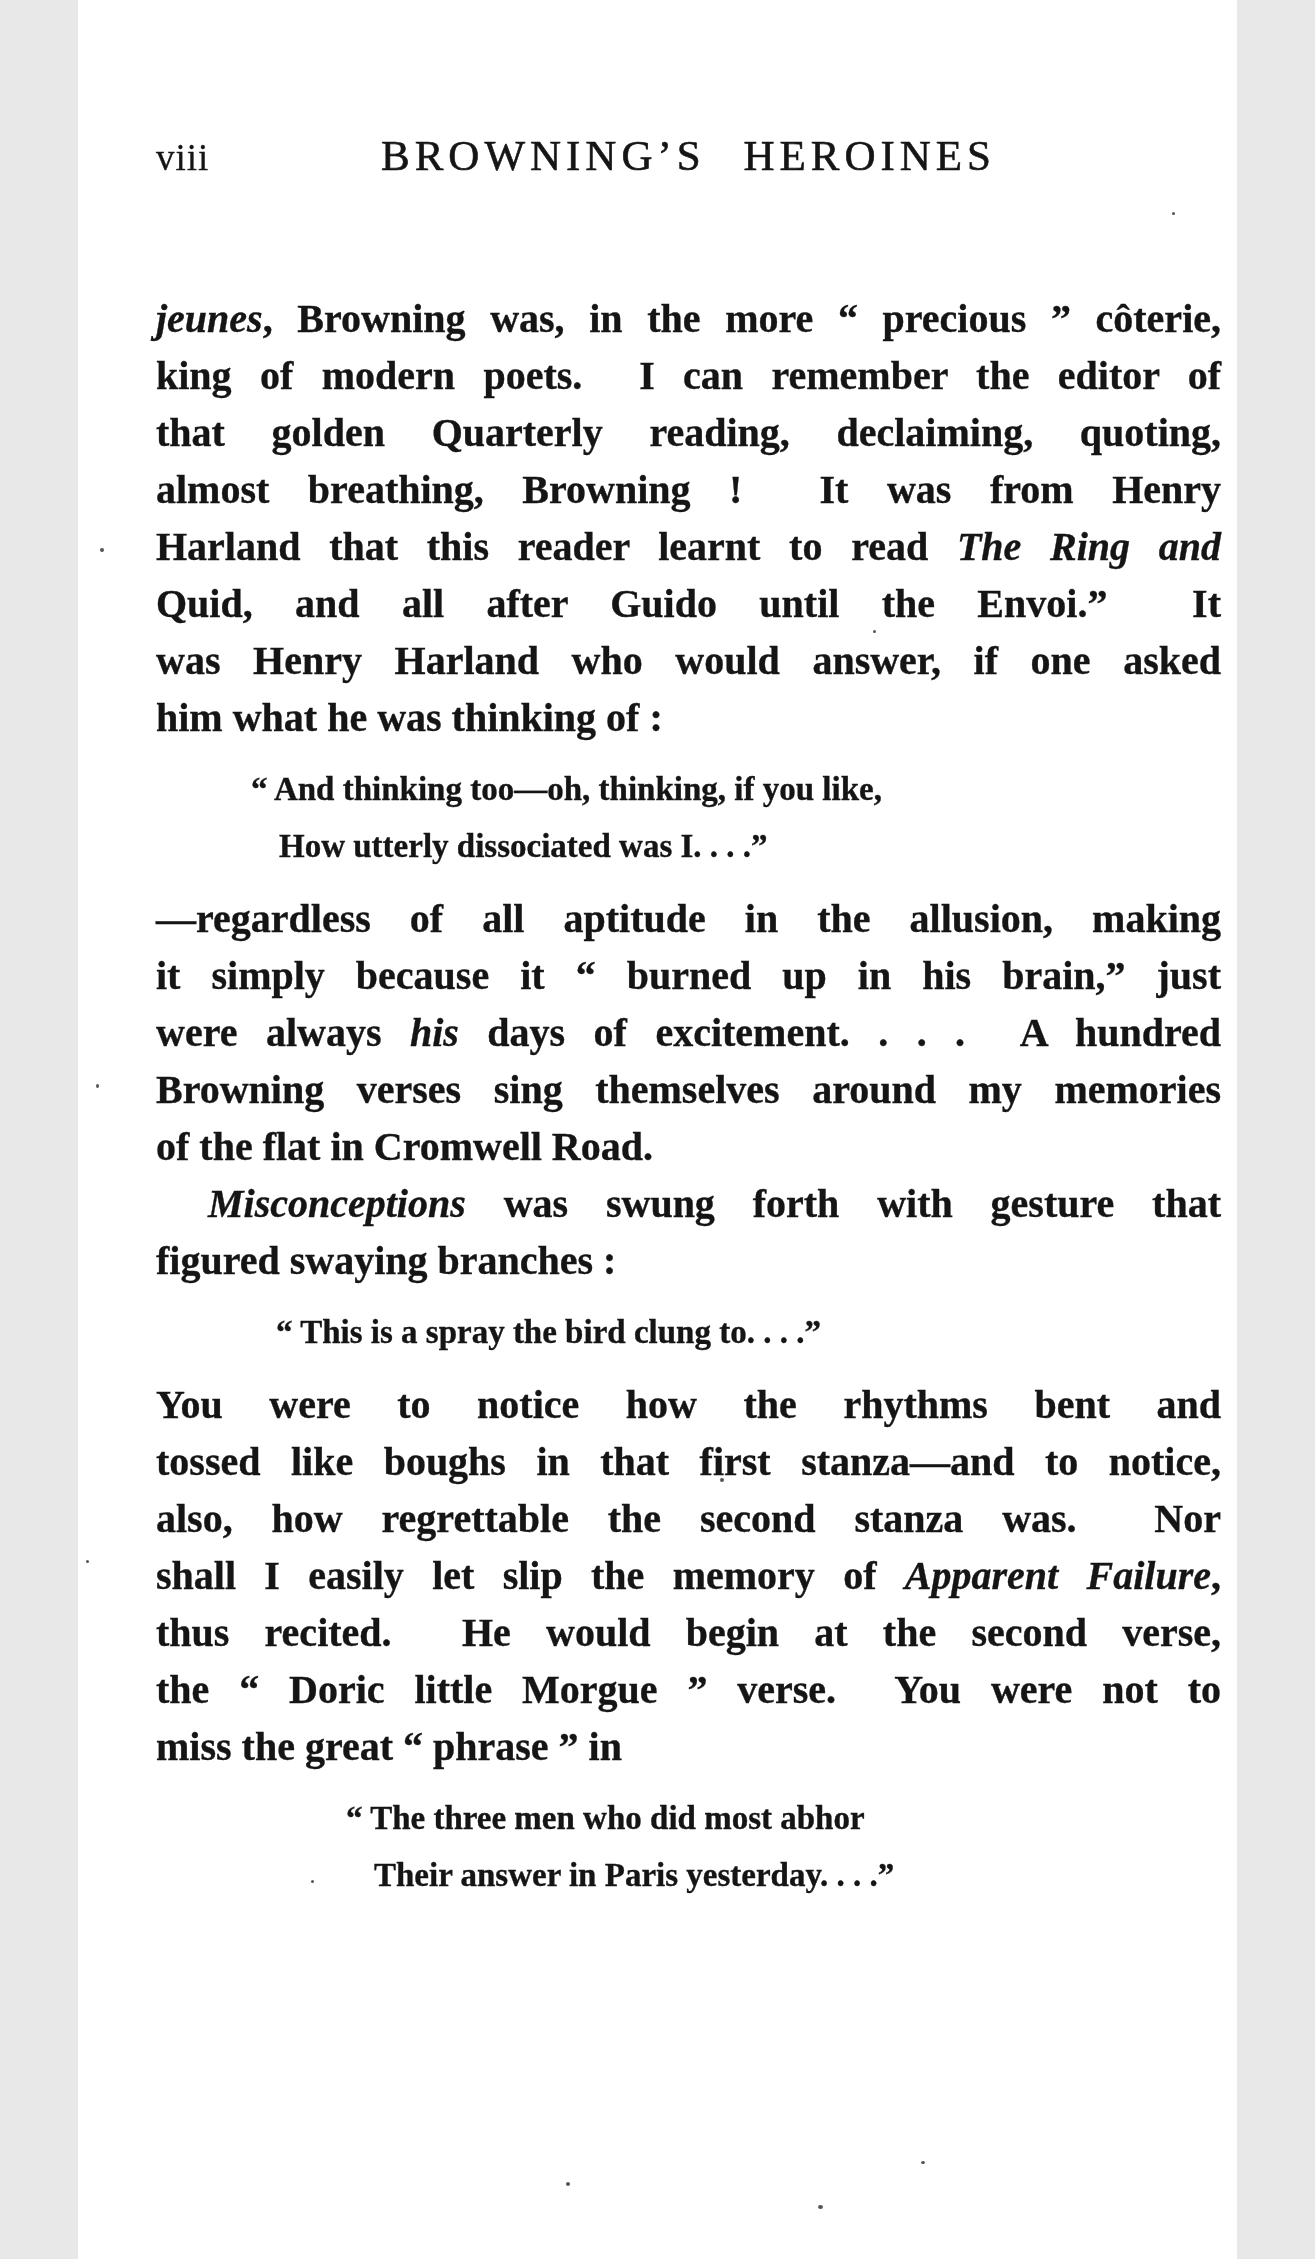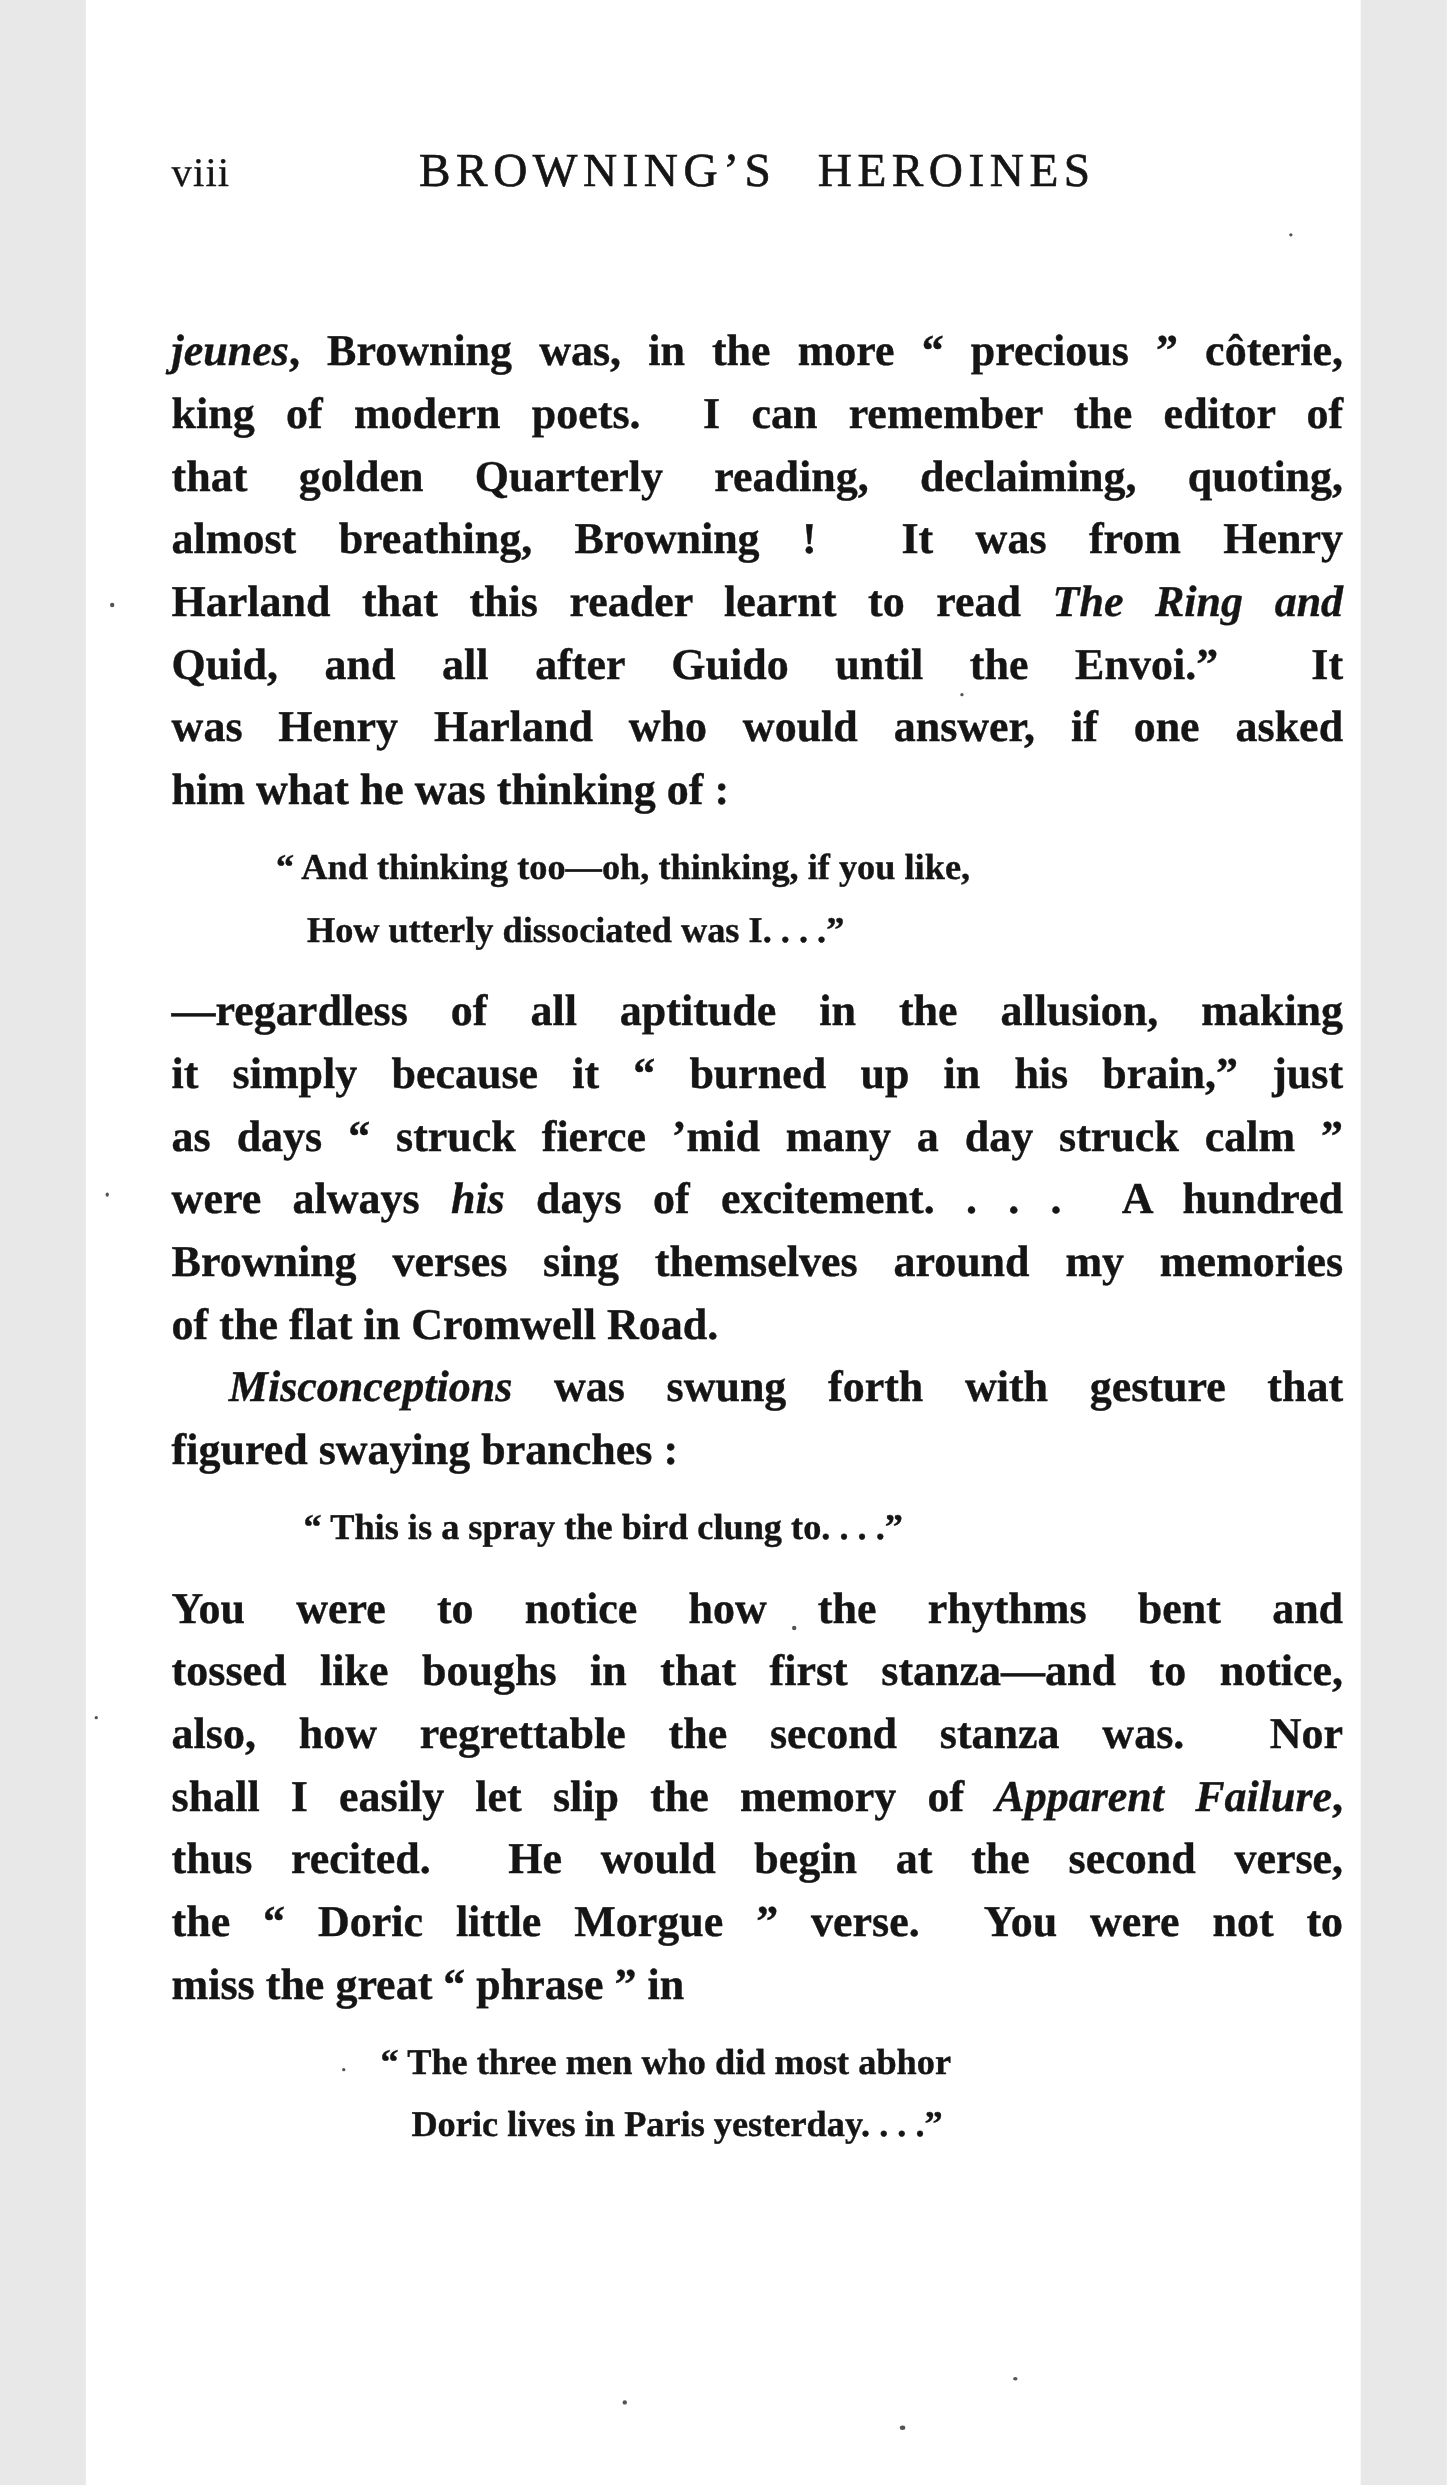--- a/index.html
+++ b/index.html
@@ -72,21 +72,20 @@
           <div class="line just"><span>was Henry Harland who would answer, if one asked</span></div>
           <div class="line"><span>him what he was thinking of :</span></div>
         </div>
         <div class="block verse q1">
           <div class="line"><span>“ And thinking too—oh, thinking, if you like,</span></div>
           <div class="line hang"><span>How utterly dissociated was I. . . .”</span></div>
         </div>
         <div class="block paragraph">
           <div class="line just"><span>—regardless of all aptitude in the allusion, making</span></div>
           <div class="line just"><span>it simply because it “ burned up in his brain,” just</span></div>
-          <div class="line just"><span>as days “ struck fierce ’mid many a day struck calm ”</span></div>
           <div class="line just"><span>were always </span><span class="it">his</span><span> days of excitement. . . .  A hundred</span></div>
           <div class="line just"><span>Browning verses sing themselves around my memories</span></div>
           <div class="line"><span>of the flat in Cromwell Road.</span></div>
         </div>
         <div class="block paragraph">
           <div class="line just indent"><span class="it">Misconceptions</span><span> was swung forth with gesture that</span></div>
           <div class="line"><span>figured swaying branches :</span></div>
         </div>
         <div class="block verse q2">
           <div class="line"><span>“ This is a spray the bird clung to. . . .”</span></div>
@@ -95,21 +94,21 @@
           <div class="line just"><span>You were to notice how the rhythms bent and</span></div>
           <div class="line just"><span>tossed like boughs in that first stanza—and to notice,</span></div>
           <div class="line just"><span>also, how regrettable the second stanza was.  Nor</span></div>
           <div class="line just"><span>shall I easily let slip the memory of </span><span class="it">Apparent Failure</span><span>,</span></div>
           <div class="line just"><span>thus recited.  He would begin at the second verse,</span></div>
           <div class="line just"><span>the “ Doric little Morgue ” verse.  You were not to</span></div>
           <div class="line"><span>miss the great “ phrase ” in</span></div>
         </div>
         <div class="block verse q3">
           <div class="line"><span>“ The three men who did most abhor</span></div>
-          <div class="line hang"><span>Doric lives in Paris yesterday. . . .”</span></div>
+          <div class="line hang"><span>Their answer in Paris yesterday. . . .”</span></div>
         </div>
       </div>
   </div>
 
   <div class="speck" style="left:22px;top:548px;width:4px;height:4px;"></div>
   <div class="speck" style="left:18px;top:1084px;width:3px;height:4px;"></div>
   <div class="speck" style="left:8px;top:1560px;width:3px;height:3px;"></div>
   <div class="speck" style="left:642px;top:1478px;width:4px;height:4px;"></div>
   <div class="speck" style="left:795px;top:630px;width:3px;height:3px;"></div>
   <div class="speck" style="left:233px;top:1880px;width:3px;height:3px;"></div>

